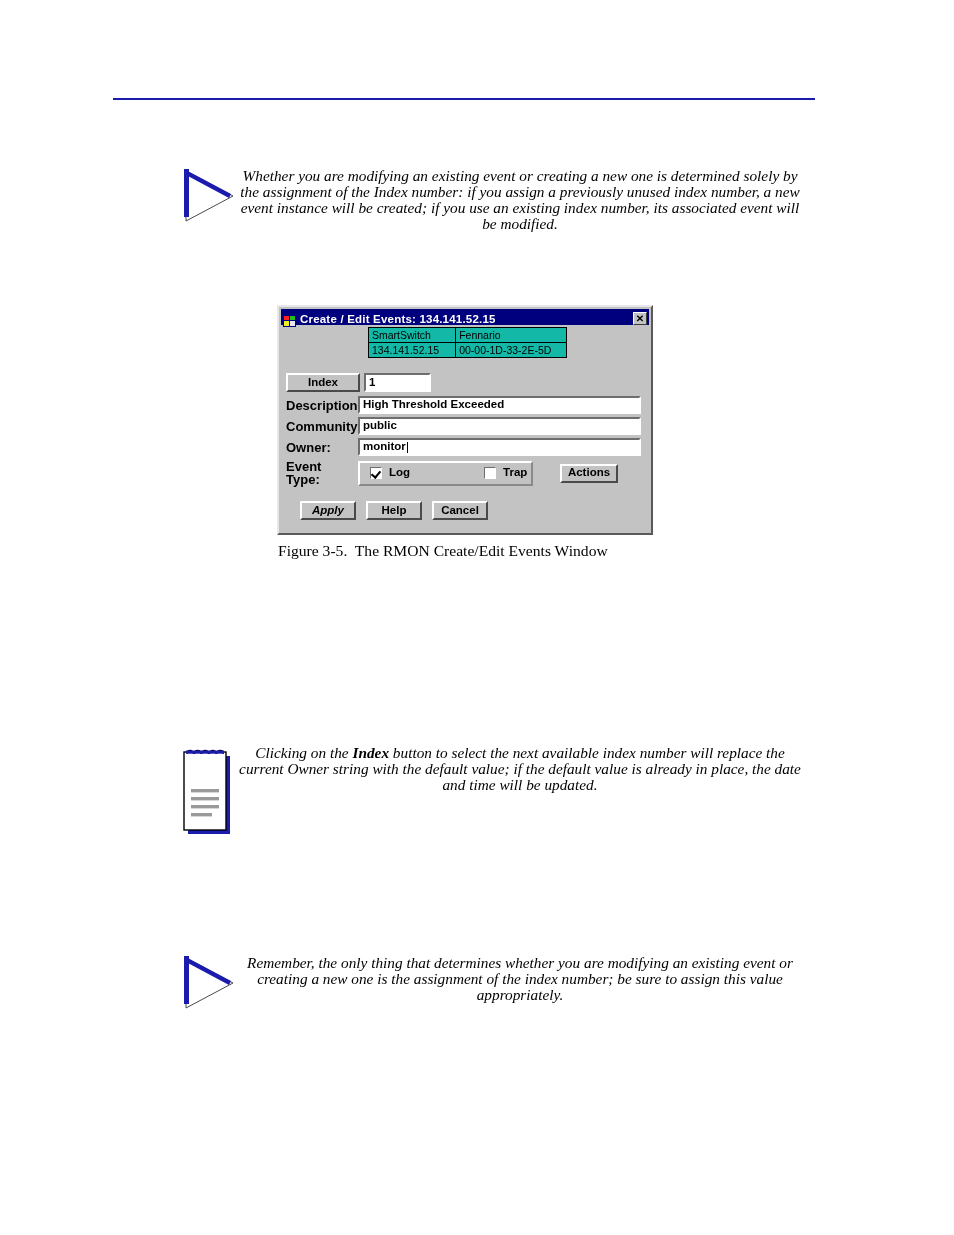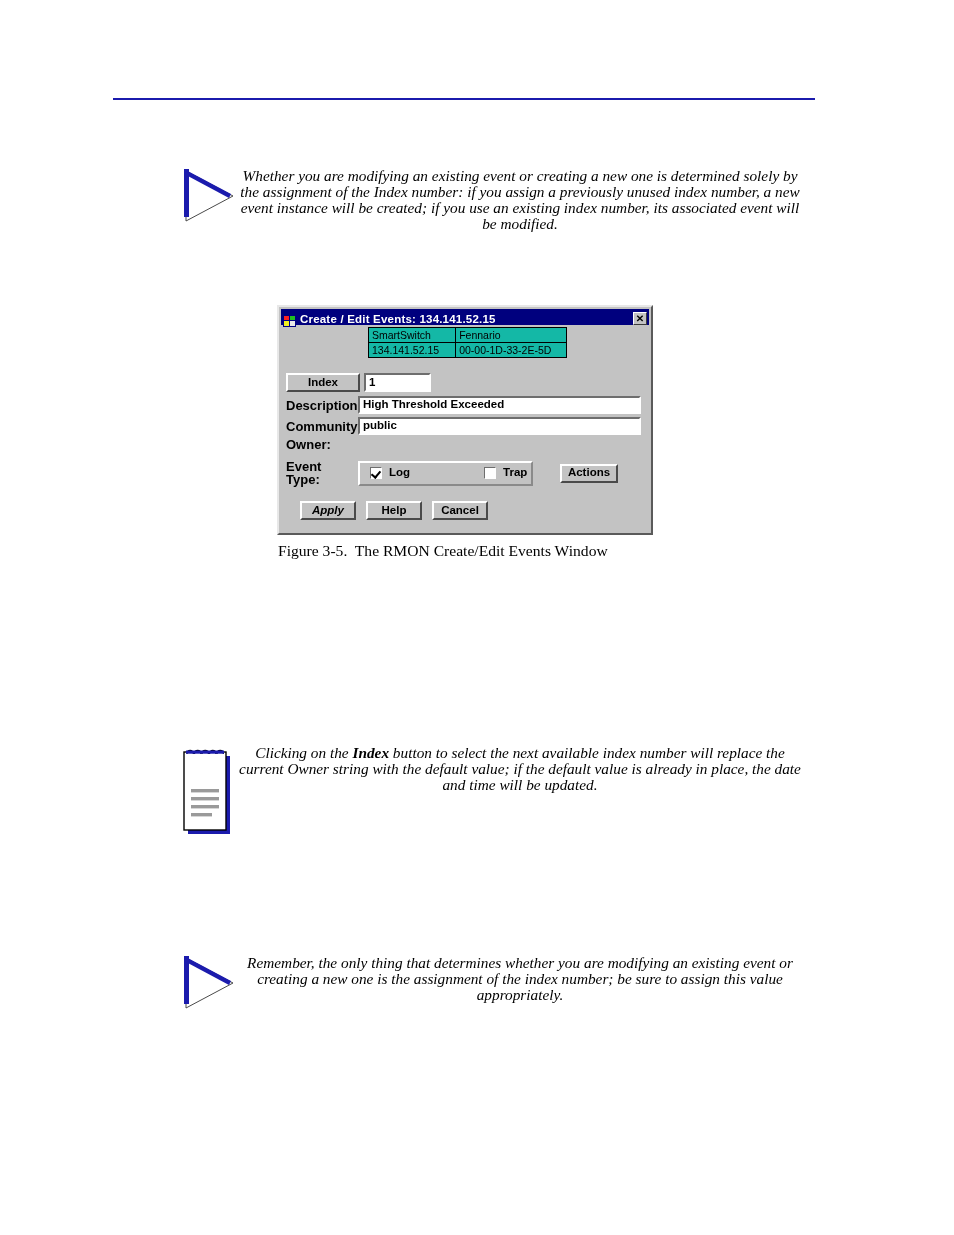--- a/index.html
+++ b/index.html
@@ -357,20 +357,24 @@
       <div class="txtfield fld-wide">High Threshold Exceeded</div>
     </div>
 
     <div class="lblrow row-comm">
       <span class="lbl">Community:</span>
       <div class="txtfield fld-wide">public</div>
     </div>
 
     <div class="lblrow row-own">
       <span class="lbl">Owner:</span>
+      <div class="txtfield fld-wide">
+        <span>monitor</span>
+          <span class="caret"></span>
+      </div>
     </div>
 
     <div class="row-event">
       <span class="lbl">Event Type:</span>
       <div class="chkgroup">
         <div class="chk-item">
           <span class="chkbox checked"></span>
           <span class="chk-label">Log</span>
         </div>
         <div class="chk-item second">

